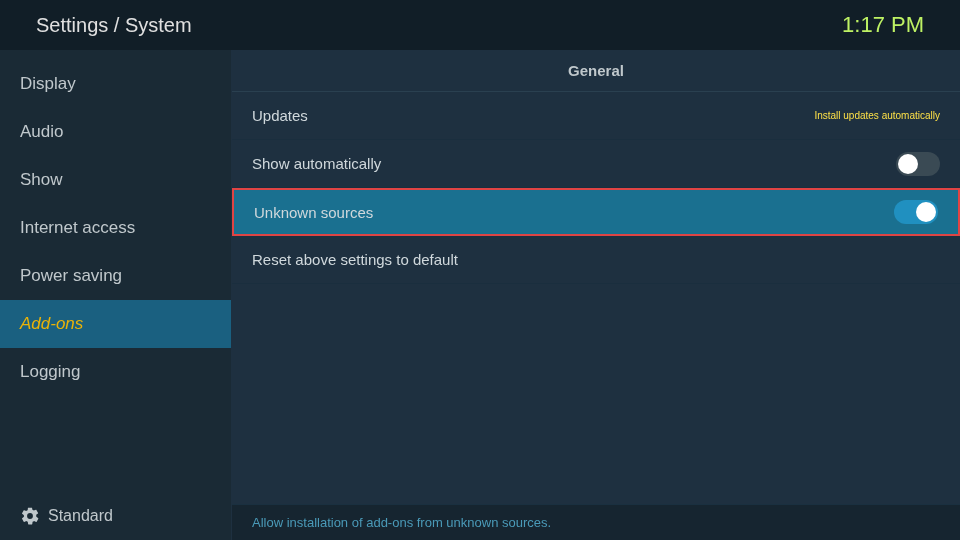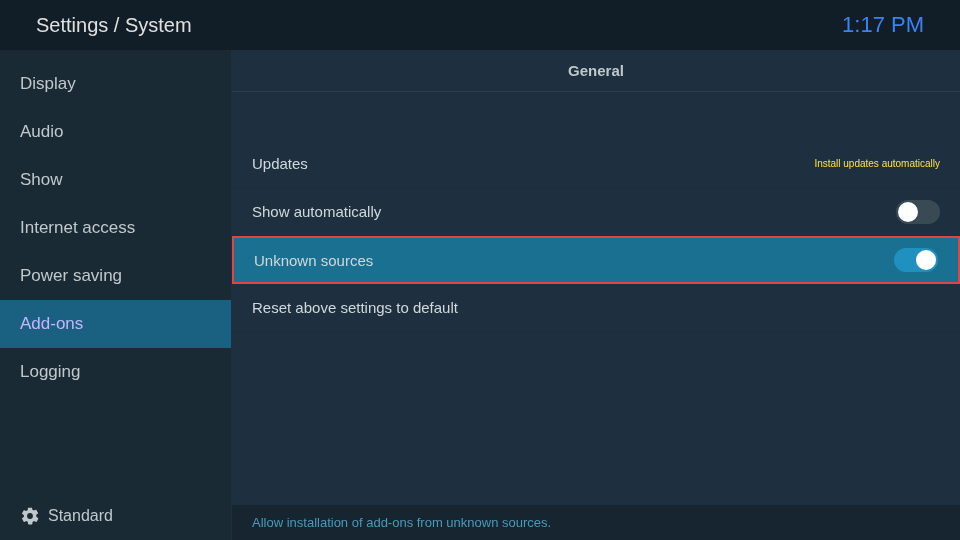--- a/index.html
+++ b/index.html
@@ -26,21 +26,21 @@
 
     .header-title {
       font-size: 20px;
       font-weight: 400;
       color: #e0e0e0;
     }
 
     .header-time {
       font-size: 22px;
       font-weight: 400;
-      color: #3b82f6;
+      color: #bef264;
     }
 
     
     .main-layout {
       display: flex;
       height: 490px;
     }
 
     
     .sidebar {
@@ -55,21 +55,22 @@
     .sidebar-item {
       padding: 14px 20px;
       font-size: 17px;
       color: #c0c8cc;
       cursor: pointer;
       user-select: none;
     }
 
     .sidebar-item.active {
       background: #1a6080;
-      color: #c4b5fd;
+      color: #eab308;
+      font-style: italic;
     }
 
     .sidebar-bottom {
       margin-top: auto;
       padding: 14px 20px;
       display: flex;
       align-items: center;
       gap: 8px;
       color: #c0c8cc;
       font-size: 16px;
@@ -80,21 +81,20 @@
       height: 20px;
       color: #c0c8cc;
     }
 
     
     .content {
       flex: 1;
       background: #1e3040;
       display: flex;
       flex-direction: column;
-      gap: 48px;
     }
 
     .section-header {
       text-align: center;
       padding: 12px;
       font-size: 15px;
       font-weight: 600;
       color: #c0c8cc;
       border-bottom: 1px solid #2a4050;
     }

